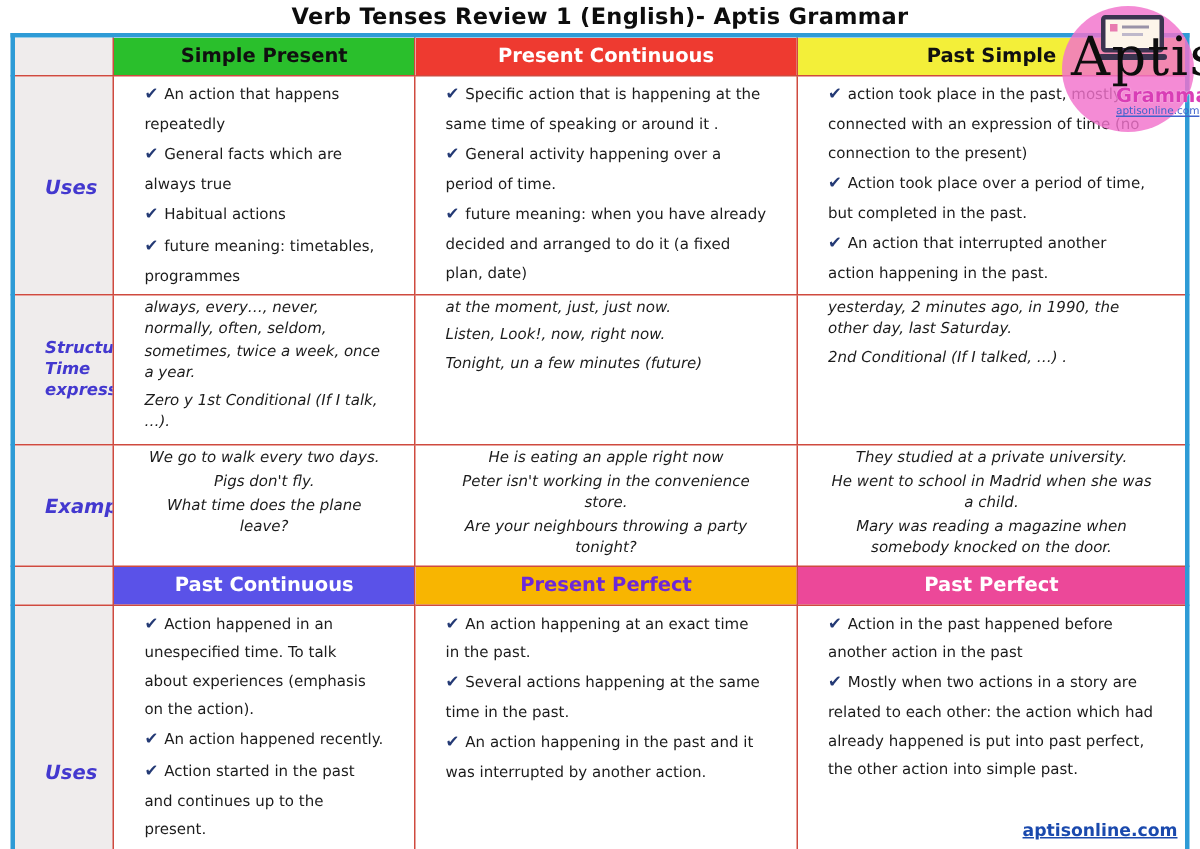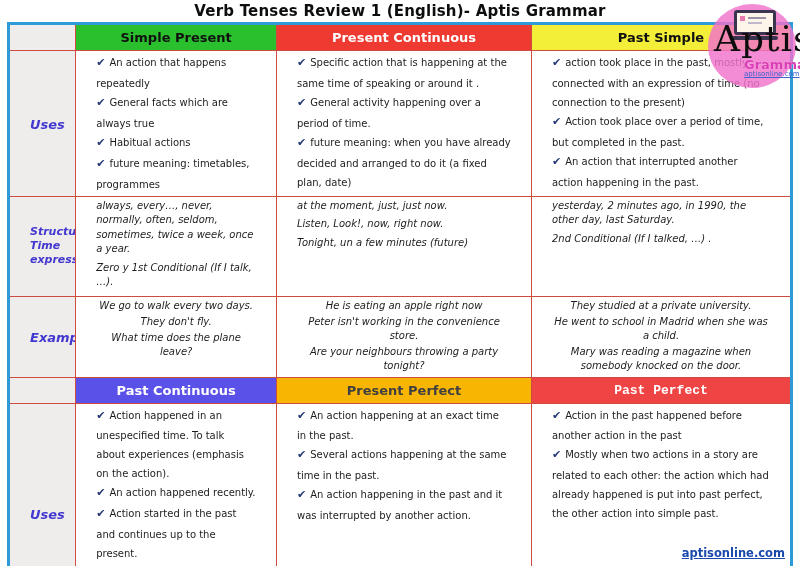--- a/index.html
+++ b/index.html
@@ -12,22 +12,22 @@
   col.c-label{width:67px;} col.c-1{width:200px;} col.c-2{width:254px;} col.c-3{width:259px;}
   td{border:1.5px solid #cf4a3f;vertical-align:top;padding:2px 20px;overflow:hidden;}
   td.hdr{padding:2px;text-align:center;vertical-align:middle;font-weight:bold;font-size:13px;height:21px;}
   td.labelcell{background:#efecec;text-align:center;vertical-align:middle;}
   .lbl-big{color:#4338cf;font-weight:bold;font-style:italic;font-size:13px;}
   .lbl-small{color:#4338cf;font-weight:bold;font-style:italic;font-size:11px;line-height:1.3;}
   .h-green{background:#2abf2c;color:#101010;}
   .h-red{background:#ee3a30;color:#ffffff;}
   .h-yellow{background:#f3ef39;color:#101010;}
   .h-violet{background:#5a52e8;color:#ffffff;}
-  .h-amber{background:#f8b501;color:#404040;}
-  .h-orange{background:#ef4444;color:#ffffff;font-family:Liberation Mono, monospace;}
+  .h-amber{background:#f8b501;color:#6d28d9;}
+  .h-orange{background:#ec4899;color:#ffffff;}
   .uses{font-size:10px;line-height:1.9;color:#1c1c1c;}
   .uses .bullet{display:block;}
   .check{color:#243a75;font-size:11px;font-weight:bold;margin-right:4px;}
   .structures{font-size:10px;font-style:italic;color:#1c1c1c;line-height:1.45;}
   .structures .line{margin-bottom:4px;}
   .examples{font-size:10px;font-style:italic;color:#1c1c1c;line-height:1.4;text-align:center;}
   .examples .line{margin-bottom:2px;}
   tr.r-uses1 td{height:106px;} tr.r-str1 td{height:60px;} tr.r-ex1 td{height:56px;}
   tr.r-uses2 td{height:138px;}
   
@@ -116,21 +116,21 @@
         <div class="line">2nd Conditional (If I talked, …) .</div>
       </td>
     </tr>
 
     <tr class="r-ex1">
       <td class="labelcell">
         <span class="lbl-big">Examples</span>
       </td>
       <td class="examples">
         <div class="line">We go to walk every two days.</div>
-        <div class="line">They don't fly.</div>
+        <div class="line">Pigs don't fly.</div>
         <div class="line">What time does the plane leave?</div>
       </td>
       <td class="examples">
         <div class="line">He is eating an apple right now</div>
         <div class="line">Peter isn't working in the convenience store.</div>
         <div class="line">Are your neighbours throwing a party tonight?</div>
       </td>
       <td class="examples">
         <div class="line">They studied at a private university.</div>
         <div class="line">He went to school in Madrid when she was a child.</div>

